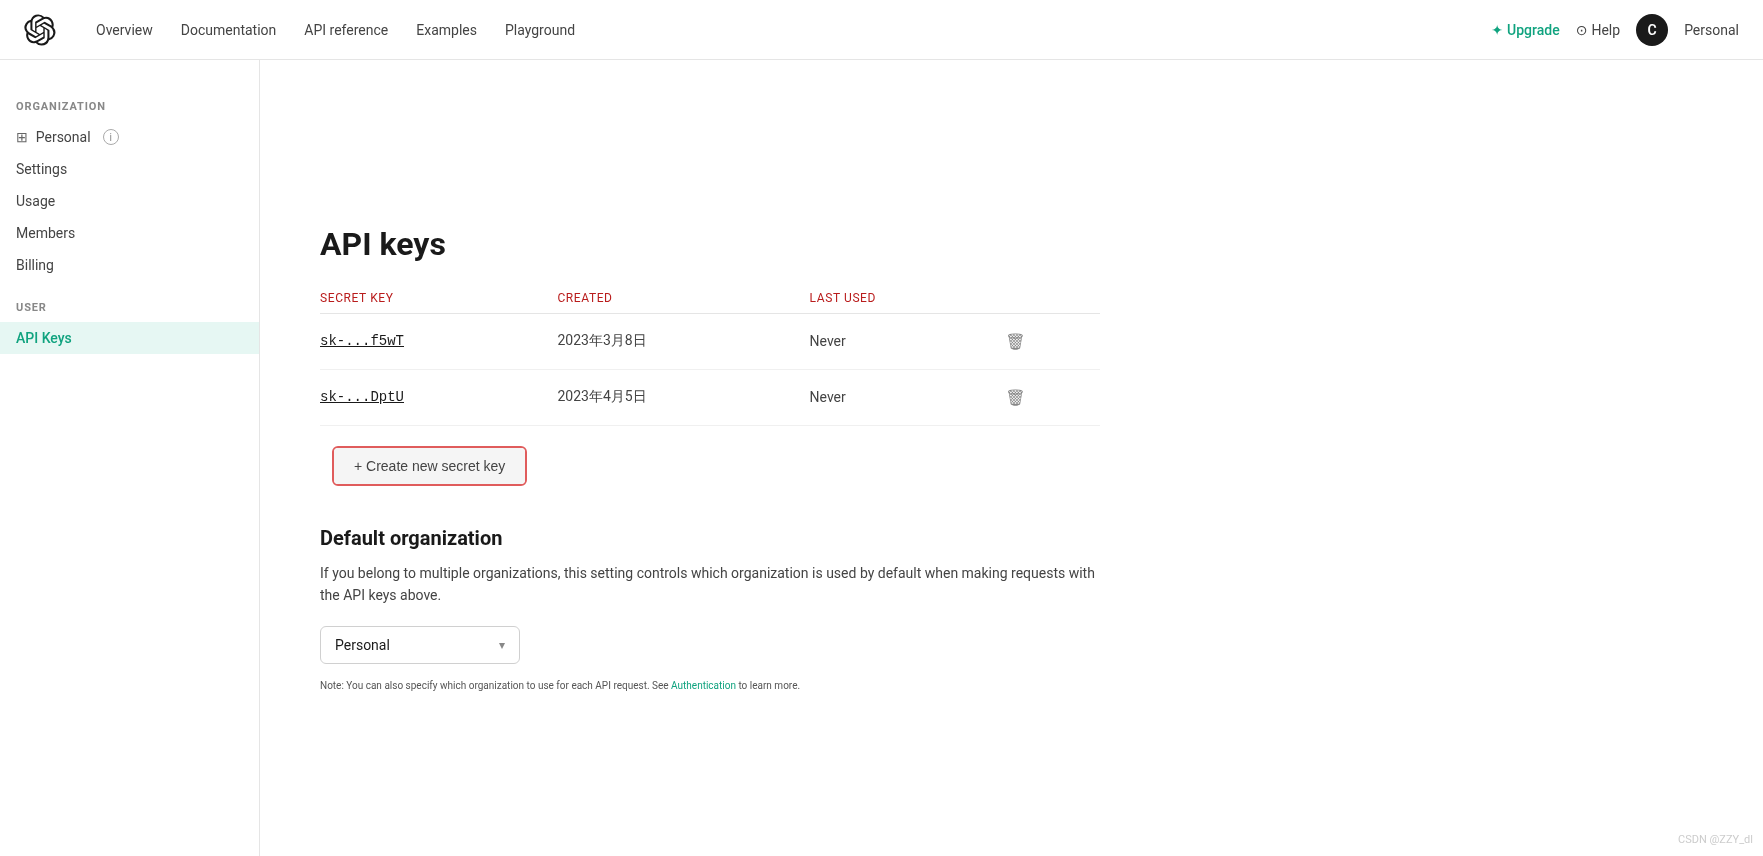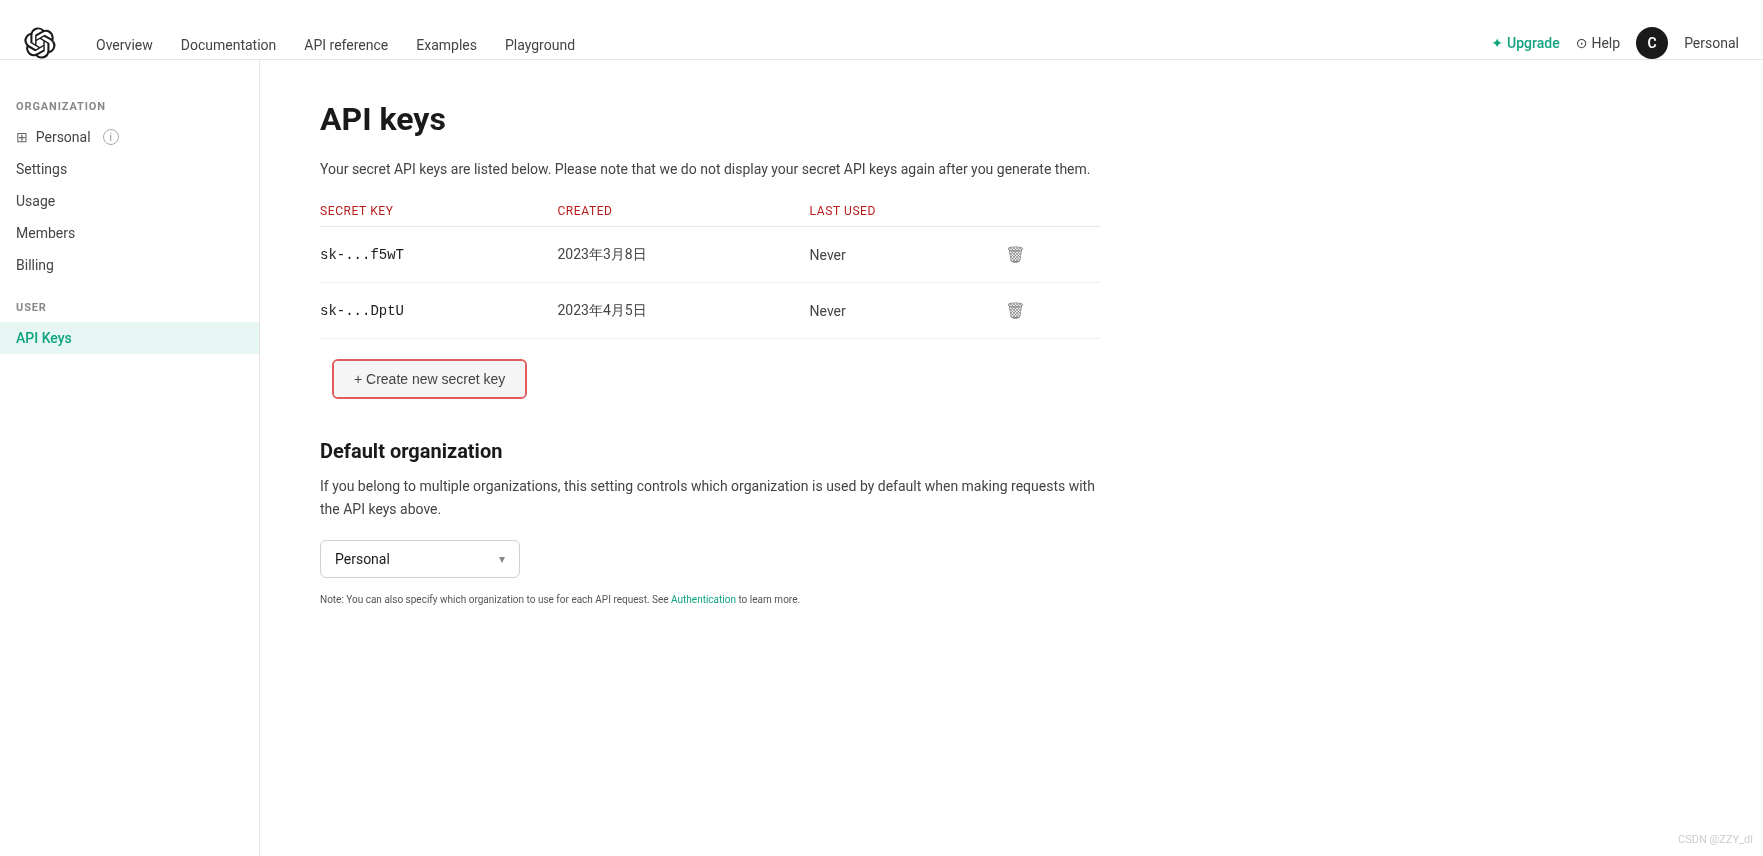--- a/index.html
+++ b/index.html
@@ -1,21 +1,21 @@
 <!DOCTYPE html>
 <html><head>
   <meta charset="utf-8">
   <style>
     * { box-sizing: border-box; margin: 0; padding: 0; }
     body { font-family: -apple-system, BlinkMacSystemFont, 'Segoe UI', Roboto, sans-serif; background: #fff; color: #1a1a1a; font-size: 14px; }
 
     
     .top-nav {
       display: flex;
-      align-items: flex-end;
+      align-items: center;
       height: 60px;
       padding: 0 24px;
       border-bottom: 1px solid #e5e5e5;
       background: #fff;
       position: fixed;
       top: 0; left: 0; right: 0;
       z-index: 100;
     }
     .nav-logo {
       width: 32px;
@@ -73,20 +73,21 @@
     .personal-label {
       font-size: 14px;
       color: #444;
     }
 
     
     .layout {
       display: flex;
       margin-top: 60px;
       min-height: calc(100vh - 60px);
+      align-items: center;
     }
 
     
     .sidebar {
       width: 260px;
       flex-shrink: 0;
       border-right: 1px solid #e5e5e5;
       padding: 24px 0;
       background: #fff;
       position: fixed;
@@ -177,20 +178,21 @@
     }
     .api-keys-table td {
       padding: 14px 0;
       font-size: 14px;
       color: #444;
       border-bottom: 1px solid #f0f0f0;
     }
     .api-keys-table td:first-child {
       font-family: 'Courier New', monospace;
       color: #1a1a1a;
+      text-decoration: underline;
     }
     .delete-btn {
       background: none;
       border: none;
       cursor: pointer;
       color: #888;
       font-size: 16px;
       padding: 4px 8px;
     }
 
@@ -328,21 +330,20 @@
 
     <div class="sidebar-item active">
       <span>API Keys</span>
     </div>
   </aside>
 
   <main class="main-content">
 
     <h1 class="page-title">API keys</h1>
 
-    <p class="description">Your secret API keys are listed below. Please note that we do not display your secret API keys again after you generate them.</p>
 
     
     <table class="api-keys-table">
       <thead>
         <tr>
           <th>SECRET KEY</th>
           <th>CREATED</th>
           <th>LAST USED</th>
           <th></th>
         </tr>

